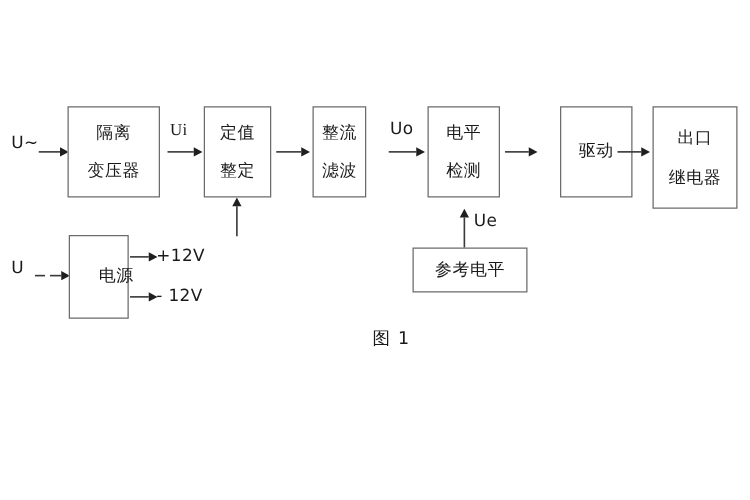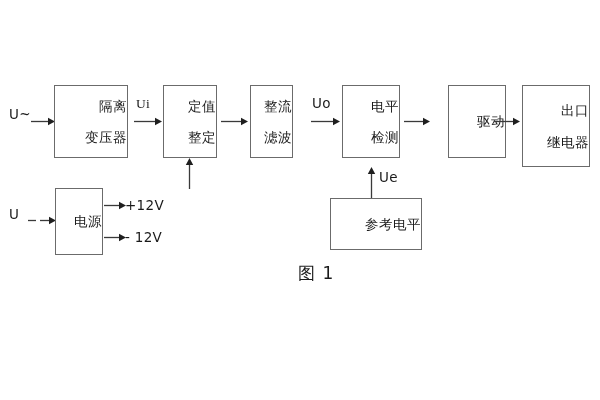--- a/index.html
+++ b/index.html
@@ -17,21 +17,21 @@
   }
 
   
   .block {
     position: absolute;
     box-sizing: border-box;
     border: 1px solid #6b6b6b;
     background: #ffffff;
     display: flex;
     flex-direction: column;
-    align-items: flex-end;
+    align-items: center;
     justify-content: center;
     color: #1a1a1a;
   }
   .block .line {
     font-size: 13.5px;
     line-height: 1.05;
     letter-spacing: 0.5px;
     white-space: nowrap;
   }
   .block .line + .line {
@@ -47,21 +47,21 @@
     font-size: 13px;
     color: #1a1a1a;
     white-space: nowrap;
     letter-spacing: 0.3px;
   }
   .label.sig {
     font-size: 13.5px;
   }
   .caption {
     position: absolute;
-    font-size: 17px;
+    font-size: 14px;
     color: #1a1a1a;
     white-space: nowrap;
     letter-spacing: 1px;
   }
 
   
   .arrow-h {
     position: absolute;
     height: 9px;
     display: block;
@@ -188,21 +188,21 @@
   <div class="label sig" style="left:125px; top:229px;">- 12V</div>
 
 
   <div class="arrow-v" style="left:185px; top:158px; height:31px;">
     <svg width="9" height="31" viewBox="0 0 9 31">
       <line class="ln" x1="4.5" y1="31" x2="4.5" y2="7"></line>
       <polygon class="hd" points="0.8,7 4.5,0 8.2,7"></polygon>
     </svg>
   </div>
 
-  <div class="block single" style="left:330px; top:198px; width:92px; height:52px;">
+  <div class="block single" style="left:330px; top:198px; width:92px; height:36px;">
     <span class="line">参考电平</span>
   </div>
 
   <div class="arrow-v" style="left:367px; top:167px; height:31px;">
     <svg width="9" height="31" viewBox="0 0 9 31">
       <line class="ln" x1="4.5" y1="31" x2="4.5" y2="7"></line>
       <polygon class="hd" points="0.8,7 4.5,0 8.2,7"></polygon>
     </svg>
   </div>
   <div class="label sig" style="left:379px; top:169px;">Ue</div>

